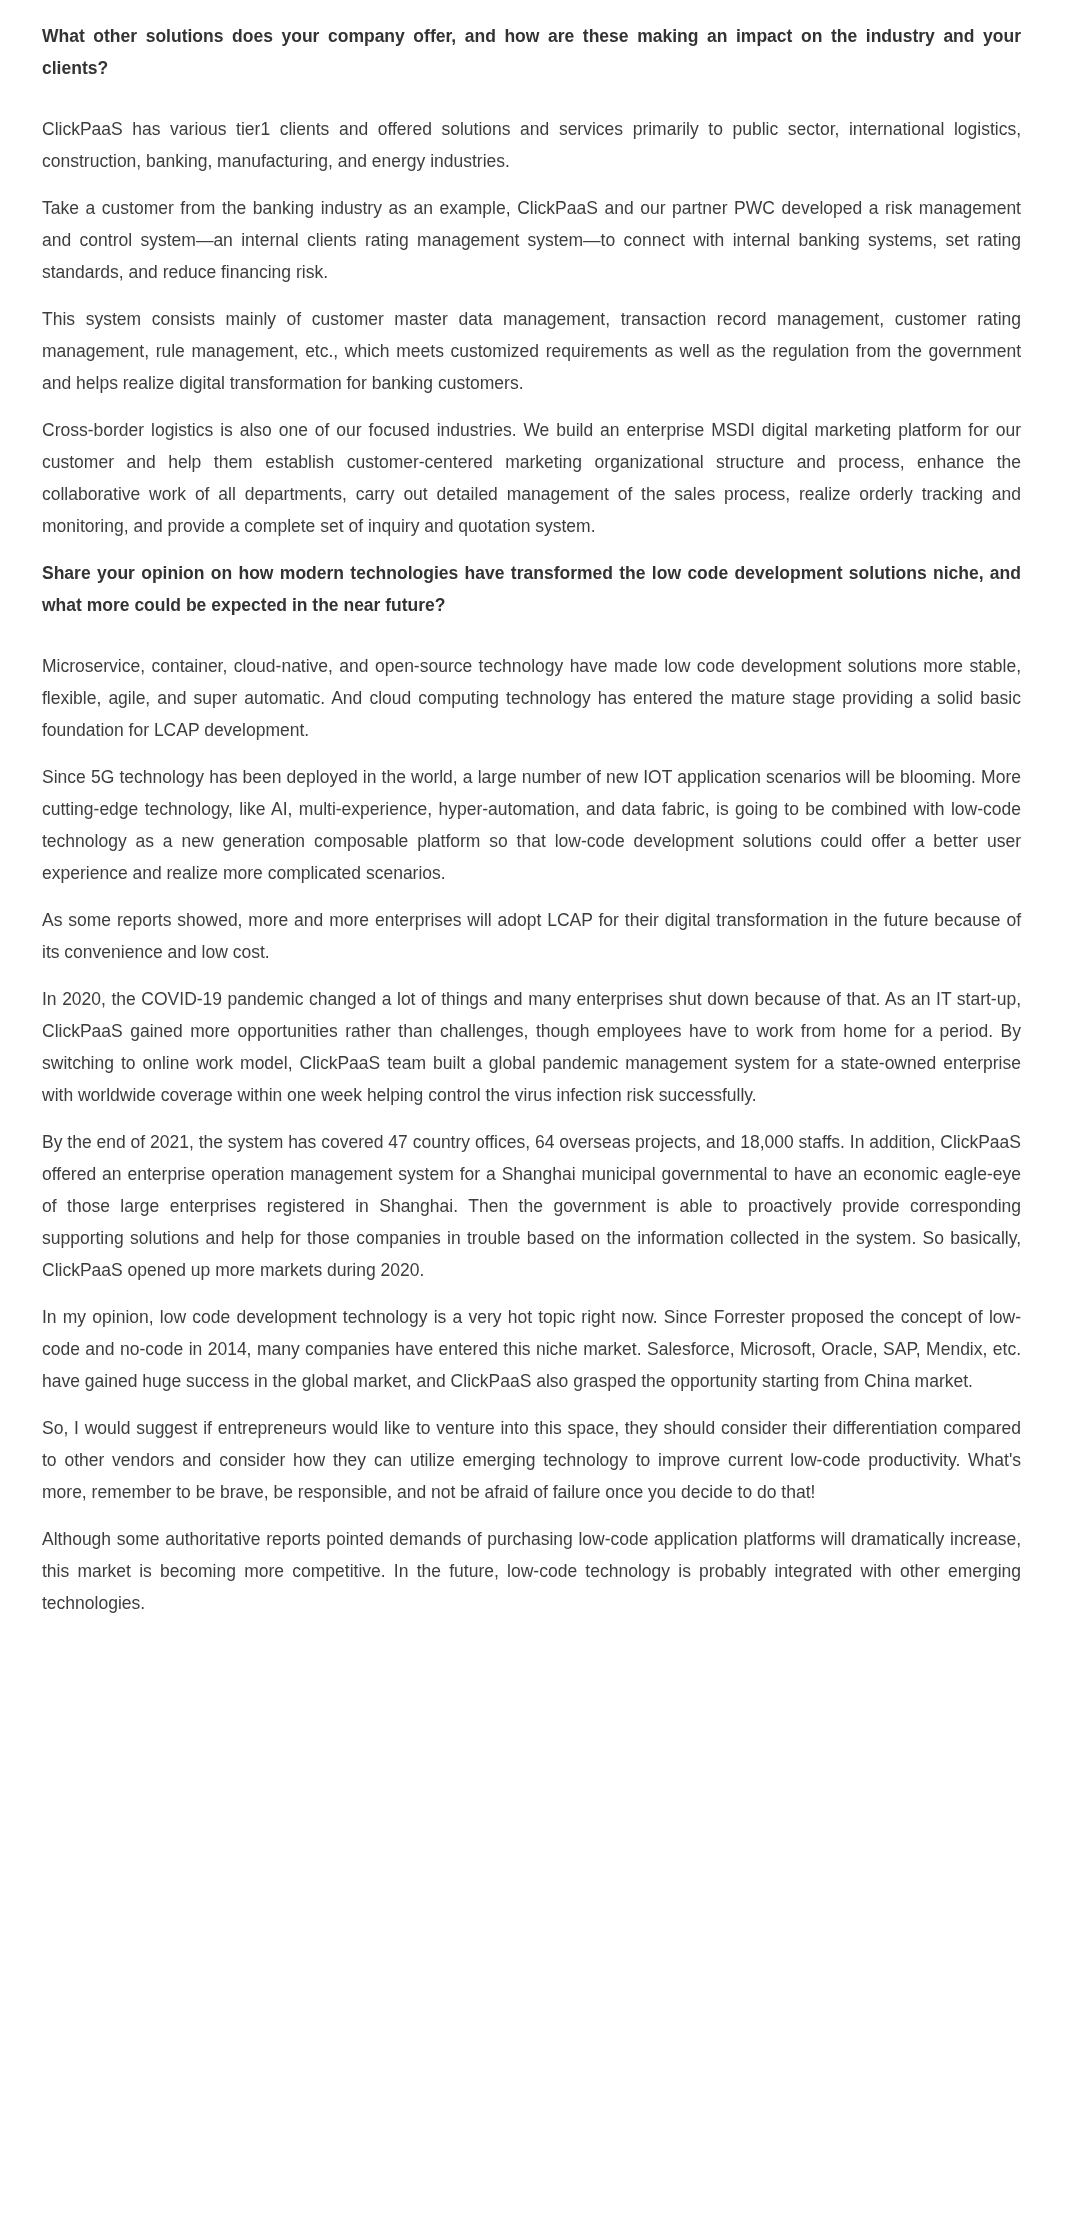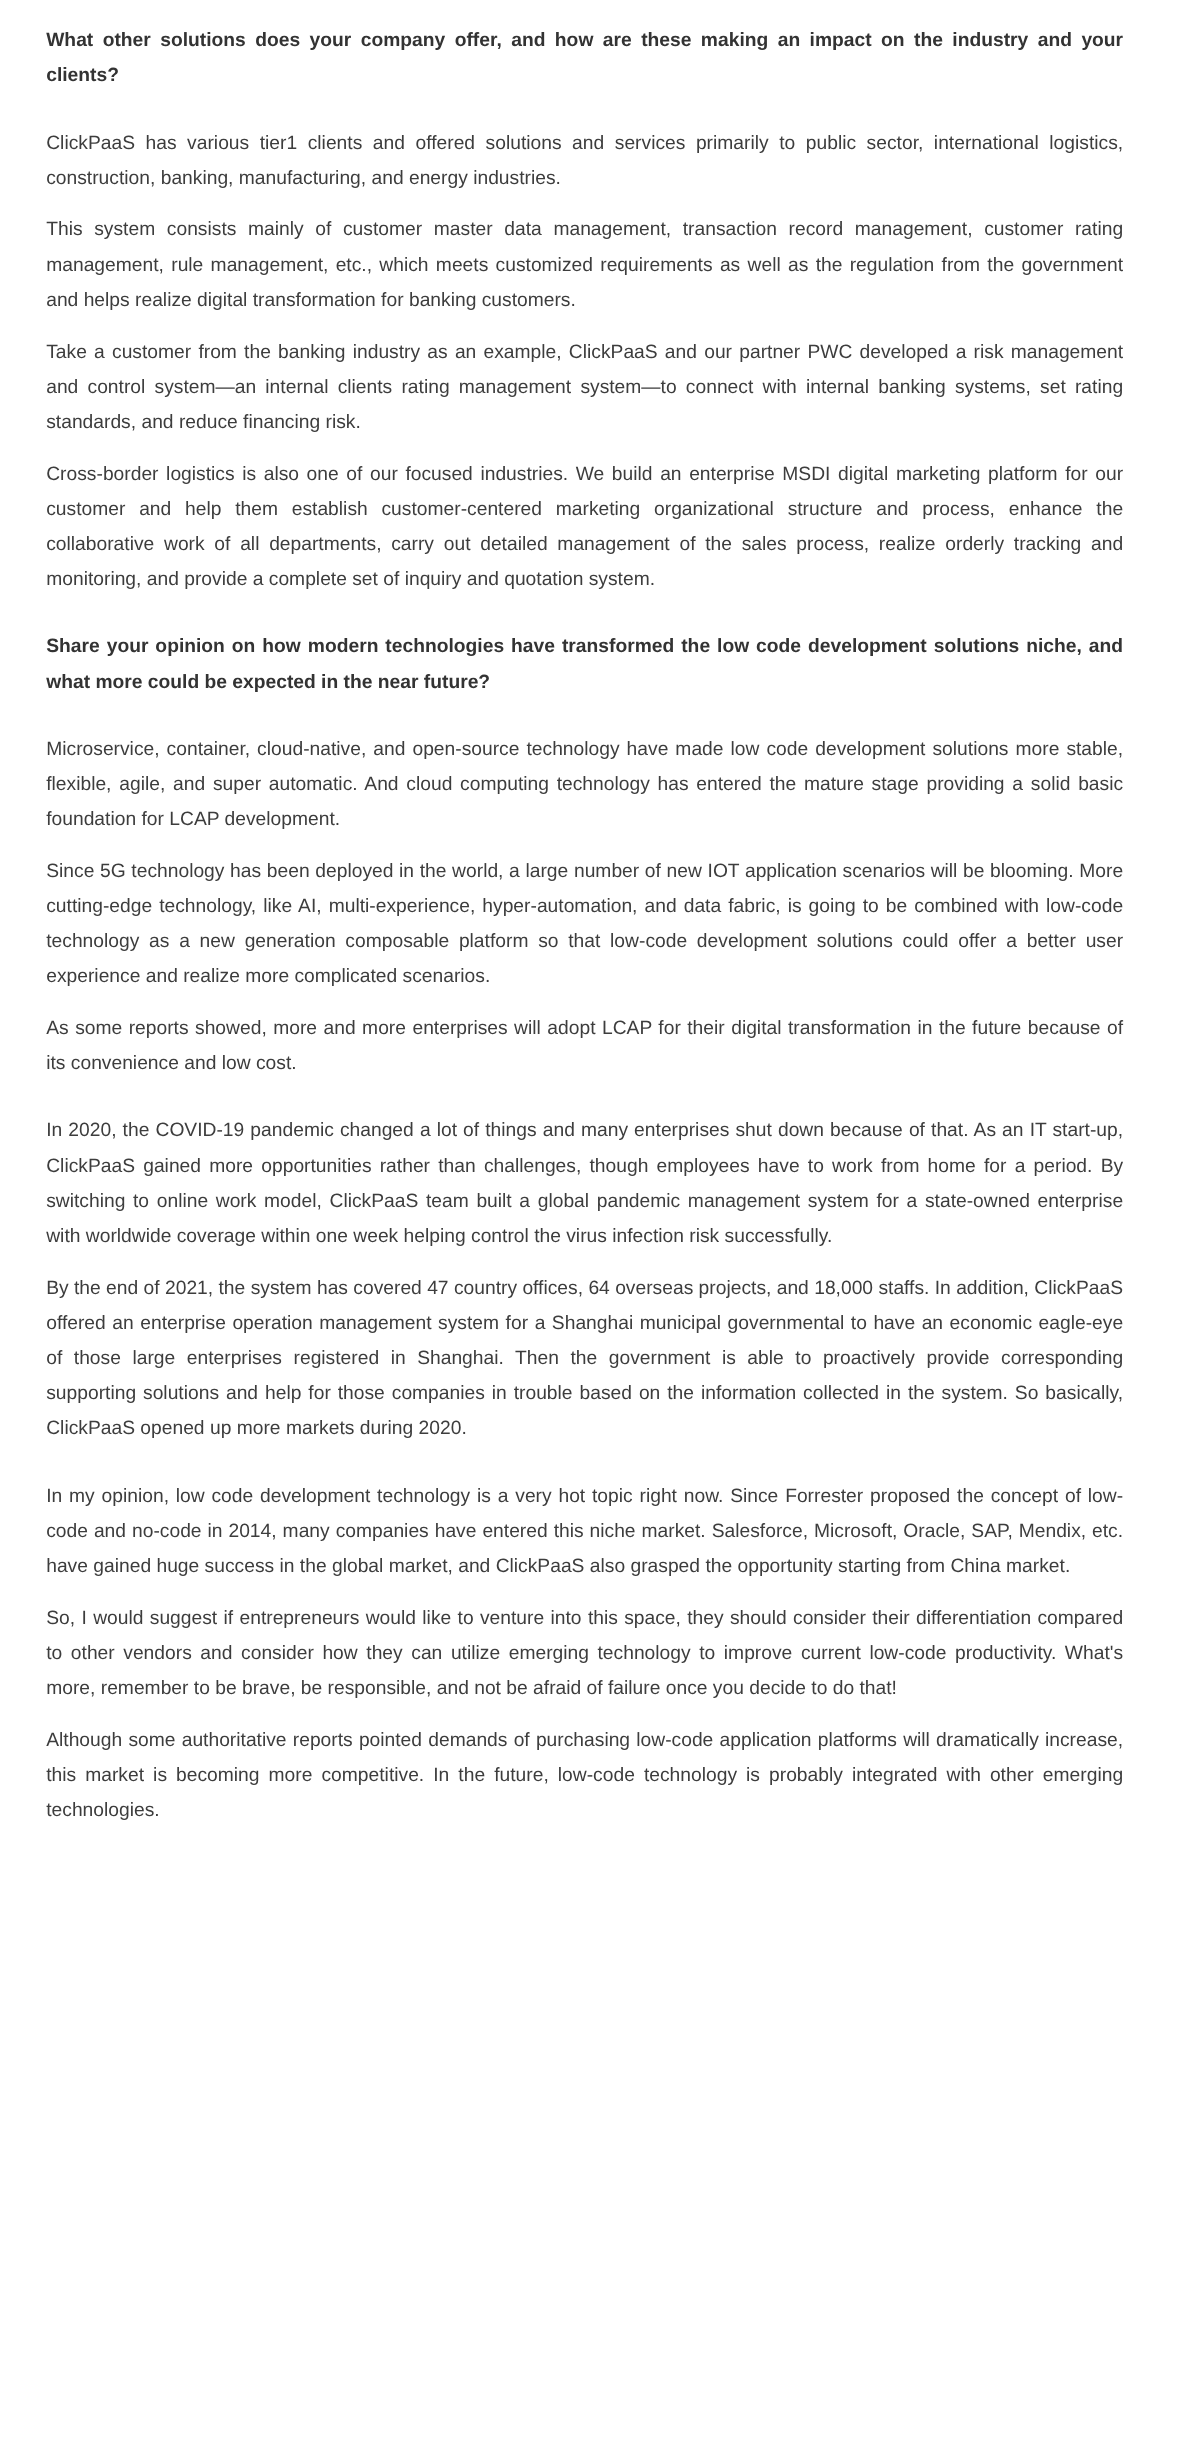--- a/index.html
+++ b/index.html
@@ -29,36 +29,36 @@
     color: #333333;
     margin: 29px 0;
     line-height: 32px;
     text-align: justify;
   }
   .para {
     margin: 15px 0;
     text-align: justify;
   }
   .qa-section > :first-child {
-    margin-top: 29px;
+    margin-top: 15px;
   }
   .page > .qa-section:first-child > .question:first-child {
     margin-top: 0;
   }
 </style>
 </head>
 <body>
 
 <div class="page">
 
   <section class="qa-section">
     <h2 class="question">What other solutions does your company offer, and how are these making an impact on the industry and your clients?</h2>
     <p class="para">ClickPaaS has various tier1 clients and offered solutions and services primarily to public sector, international logistics, construction, banking, manufacturing, and energy industries.</p>
+    <p class="para">Take a customer from the banking industry as an example, ClickPaaS and our partner PWC developed a risk management and control system—an internal clients rating management system—to connect with internal banking systems, set rating standards, and reduce financing risk.</p>
     <p class="para">This system consists mainly of customer master data management, transaction record management, customer rating management, rule management, etc., which meets customized requirements as well as the regulation from the government and helps realize digital transformation for banking customers.</p>
-    <p class="para">Take a customer from the banking industry as an example, ClickPaaS and our partner PWC developed a risk management and control system—an internal clients rating management system—to connect with internal banking systems, set rating standards, and reduce financing risk.</p>
     <p class="para">Cross-border logistics is also one of our focused industries. We build an enterprise MSDI digital marketing platform for our customer and help them establish customer-centered marketing organizational structure and process, enhance the collaborative work of all departments, carry out detailed management of the sales process, realize orderly tracking and monitoring, and provide a complete set of inquiry and quotation system.</p>
   </section>
 
   <section class="qa-section">
     <h2 class="question">Share your opinion on how modern technologies have transformed the low code development solutions niche, and what more could be expected in the near future?</h2>
     <p class="para">Microservice, container, cloud-native, and open-source technology have made low code development solutions more stable, flexible, agile, and super automatic. And cloud computing technology has entered the mature stage providing a solid basic foundation for LCAP development.</p>
     <p class="para">Since 5G technology has been deployed in the world, a large number of new IOT application scenarios will be blooming. More cutting-edge technology, like AI, multi-experience, hyper-automation, and data fabric, is going to be combined with low-code technology as a new generation composable platform so that low-code development solutions could offer a better user experience and realize more complicated scenarios.</p>
     <p class="para">As some reports showed, more and more enterprises will adopt LCAP for their digital transformation in the future because of its convenience and low cost.</p>
   </section>
 

